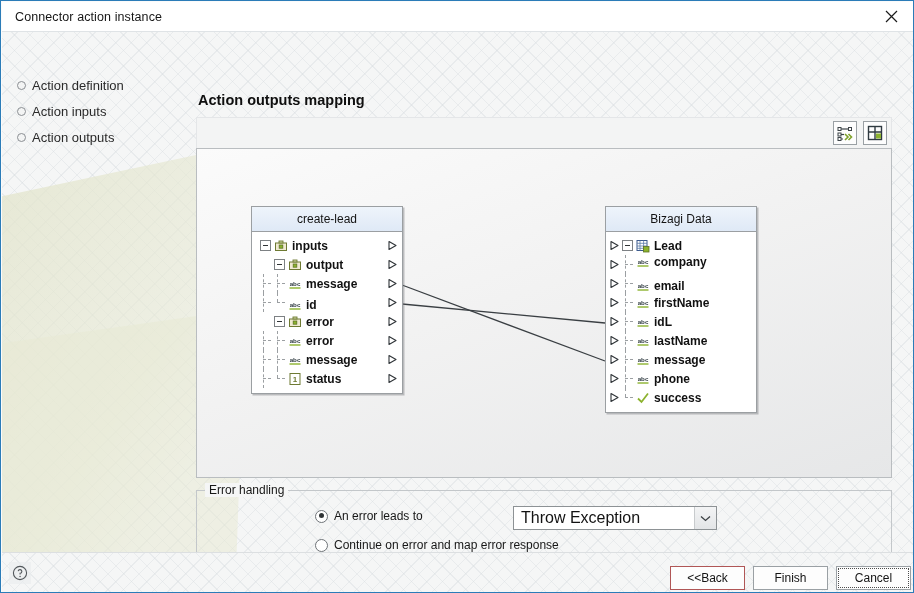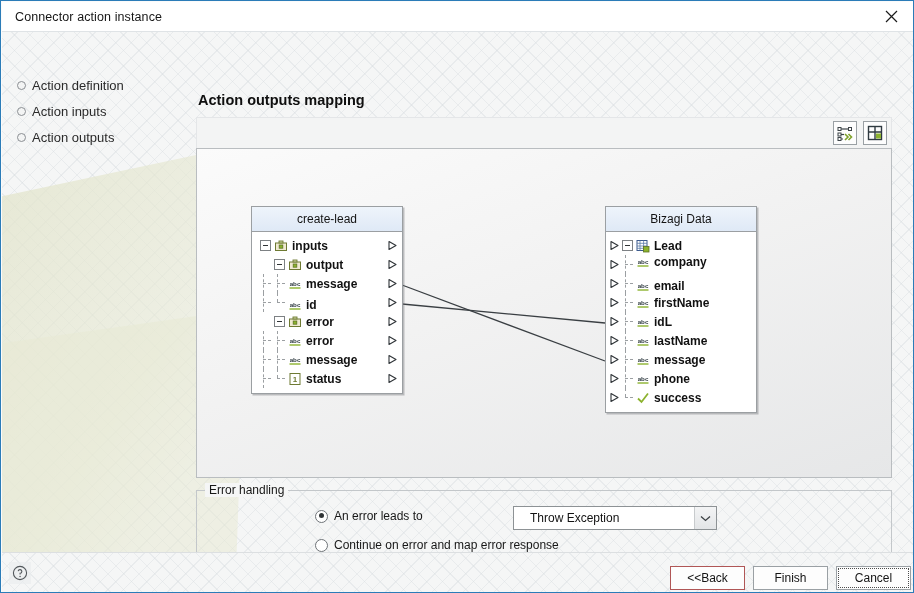--- a/index.html
+++ b/index.html
@@ -278,25 +278,24 @@
     left: 316px; top: 15px;
     width: 204px; height: 24px;
     background: #ffffff;
     border: 1px solid #8d9295;
     box-sizing: border-box;
     display: flex; align-items: center;
     cursor: default;
   }
   #dropdown .dd-value {
     padding-left: 7px;
-    font-size: 12px;
+    font-size: 16px;
     color: #121212;
     flex: 1;
     white-space: nowrap;
-    margin-left: 9px;
   }
   #dd-arrow {
     width: 22px; height: 22px;
     background: linear-gradient(180deg, #f3f4f5 0%, #e3e5e7 100%);
     border-left: 1px solid #c8cbcd;
     box-sizing: border-box;
     display:flex; align-items:center; justify-content:center;
     flex: none;
   }
 

